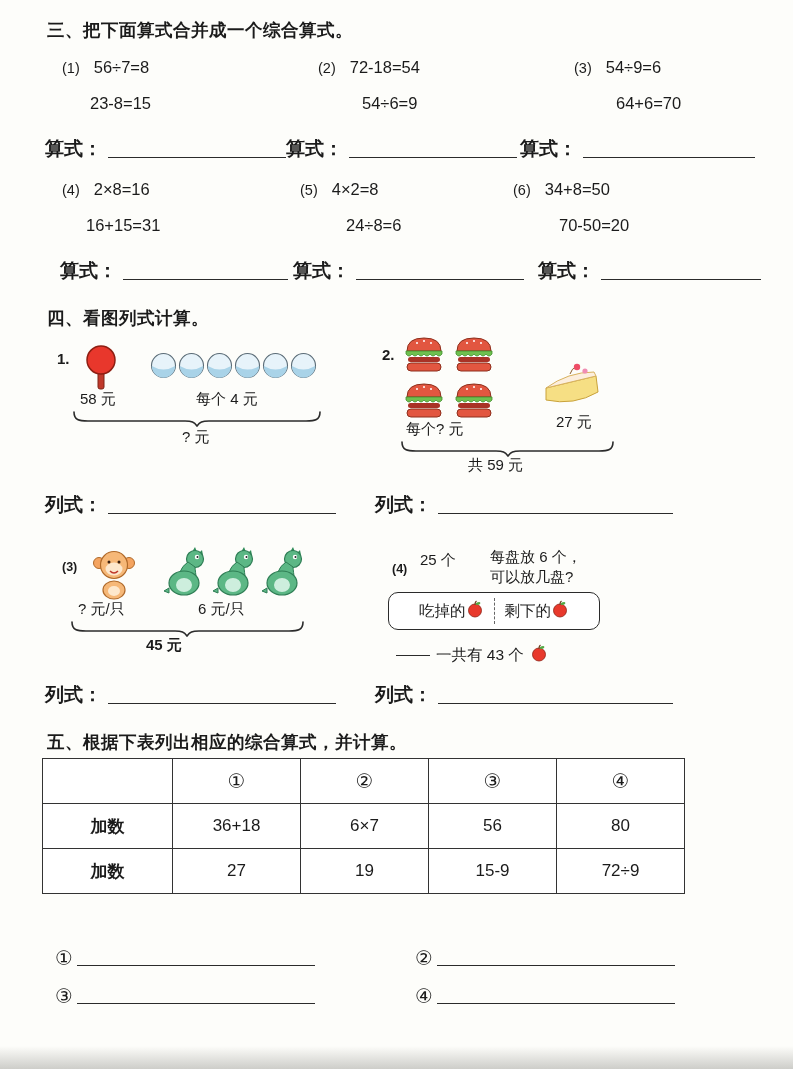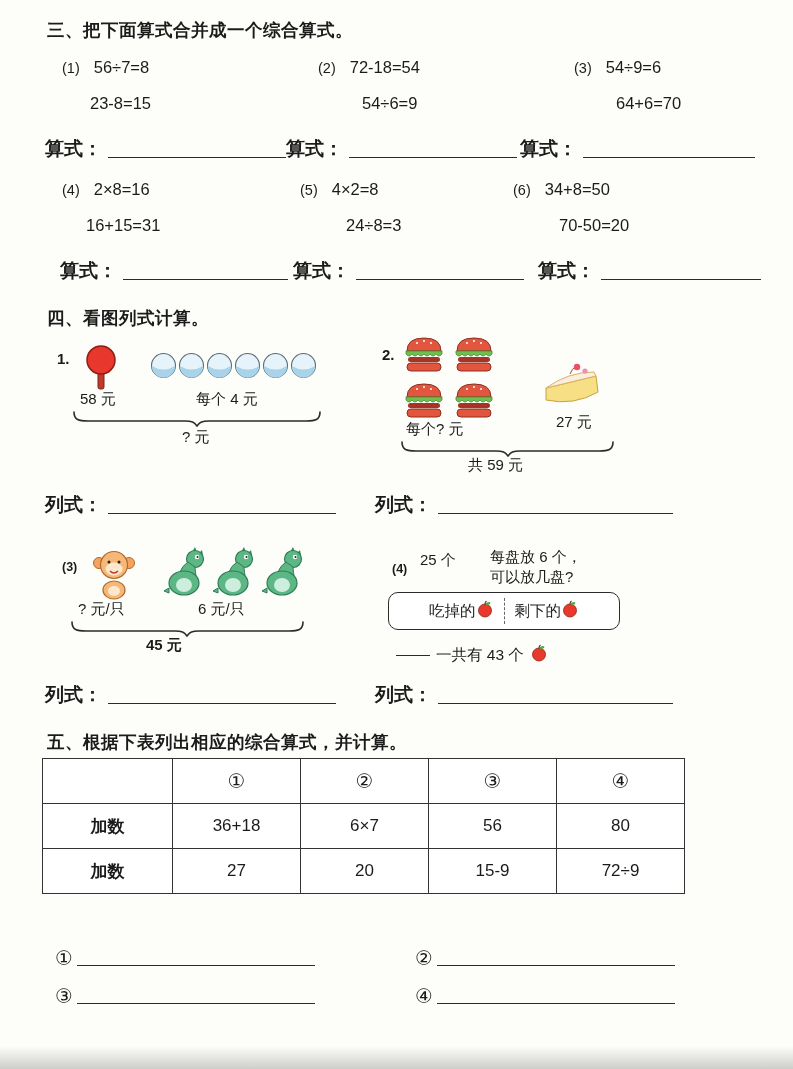--- a/index.html
+++ b/index.html
@@ -13,21 +13,21 @@
   .ans { white-space:nowrap; }
   .ans-label { font-weight:bold; font-size:19px; margin-right:6px; }
   .blank { display:inline-block; border-bottom:1.6px solid #2b2b2b; height:18px; vertical-align:-3px; }
   .price { font-size:15px; }
   .fignum { font-size:15px; font-weight:bold; }
   .fignum-sm { font-size:12.5px; font-weight:bold; }
   .bold { font-weight:bold; }
   .ballrow { display:flex; gap:1px; }
   .burgers { display:grid; grid-template-columns:44px 44px; gap:2px 6px; }
   .dinorow { display:flex; gap:2px; }
-  .applebox { width:232px; height:38px; border:1.6px solid #2b2b2b; border-radius:10px;
+  .applebox { width:212px; height:38px; border:1.6px solid #2b2b2b; border-radius:10px;
               display:flex; align-items:center; justify-content:center; font-size:15.5px; background:#fff; }
   .divider { border-left:1.5px dashed #666; height:26px; margin:0 10px; }
   .totalrow { display:flex; align-items:center; gap:6px; font-size:15.5px; }
   .leadline { width:34px; border-top:1.6px solid #2b2b2b; height:0; }
   table.grid { border-collapse:collapse; background:#fff; }
   .grid td { border:1.3px solid #333; text-align:center; vertical-align:middle; font-size:17px; height:45px; }
   .grid .c0 { width:130px;text-align:center; } .grid .c { width:128px; }
   .grid .rowlabel { font-weight:bold; }
   .grid .circ-cell { font-size:20px; }
   .circ { font-size:20px; margin-right:4px; vertical-align:-2px; }
@@ -62,21 +62,21 @@
   <div class="abs ans" style="left:520px; top:136px">
     <span class="ans-label">算式：</span><span class="blank" style="width:172px"></span>
   </div>
 
   <div class="abs prob" style="left:62px; top:180px">
     <div><span class="pnum">(4)</span><span class="eq">2×8=16</span></div>
     <div class="l2 eq" style="margin-left:24px">16+15=31</div>
   </div>
   <div class="abs prob" style="left:300px; top:180px">
     <div><span class="pnum">(5)</span><span class="eq">4×2=8</span></div>
-    <div class="l2 eq" style="margin-left:46px">24÷8=3</div>
+    <div class="l2 eq" style="margin-left:46px">24÷8=6</div>
   </div>
   <div class="abs prob" style="left:513px; top:180px">
     <div><span class="pnum">(6)</span><span class="eq">34+8=50</span></div>
     <div class="l2 eq" style="margin-left:46px">70-50=20</div>
   </div>
 
   <div class="abs ans" style="left:60px; top:258px">
     <span class="ans-label">算式：</span><span class="blank" style="width:165px"></span>
   </div>
   <div class="abs ans" style="left:293px; top:258px">
@@ -299,21 +299,21 @@
     <tr>
       <td class="c0 rowlabel">加数</td>
       <td class="c">36+18</td>
       <td class="c">6×7</td>
       <td class="c">56</td>
       <td class="c">80</td>
     </tr>
     <tr>
       <td class="c0 rowlabel">加数</td>
       <td class="c">27</td>
-      <td class="c">20</td>
+      <td class="c">19</td>
       <td class="c">15-9</td>
       <td class="c">72÷9</td>
     </tr>
   </tbody>
     </table>
 
   <div class="abs ans" style="left:55px; top:946px">
     <span class="circ">①</span><span class="blank" style="width:238px"></span>
   </div>
   <div class="abs ans" style="left:415px; top:946px">

